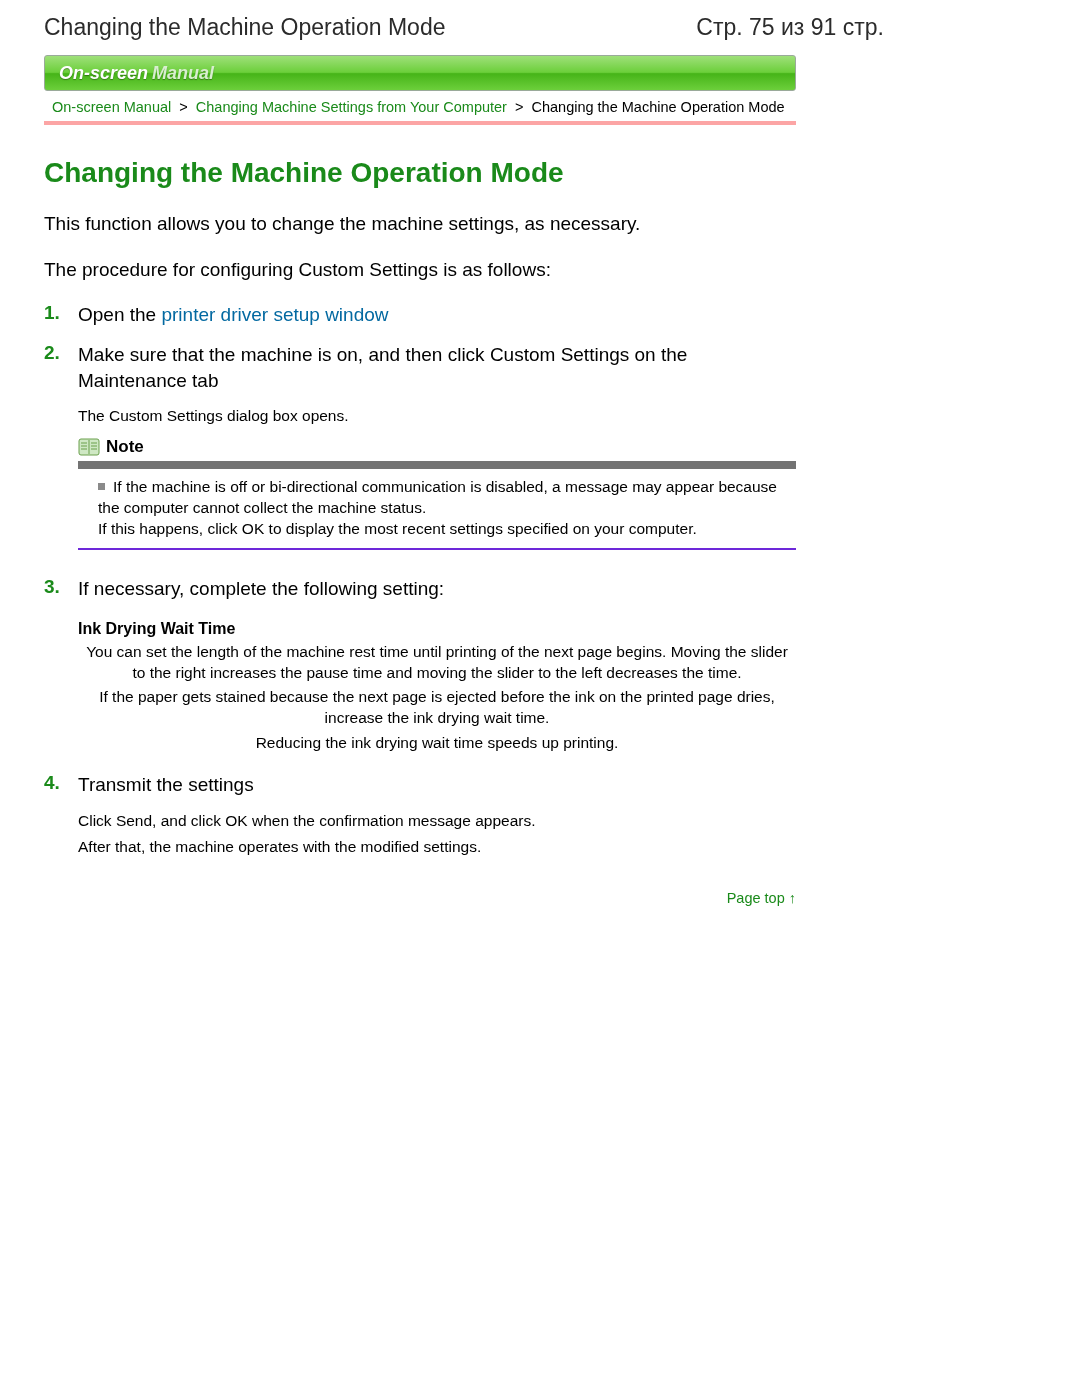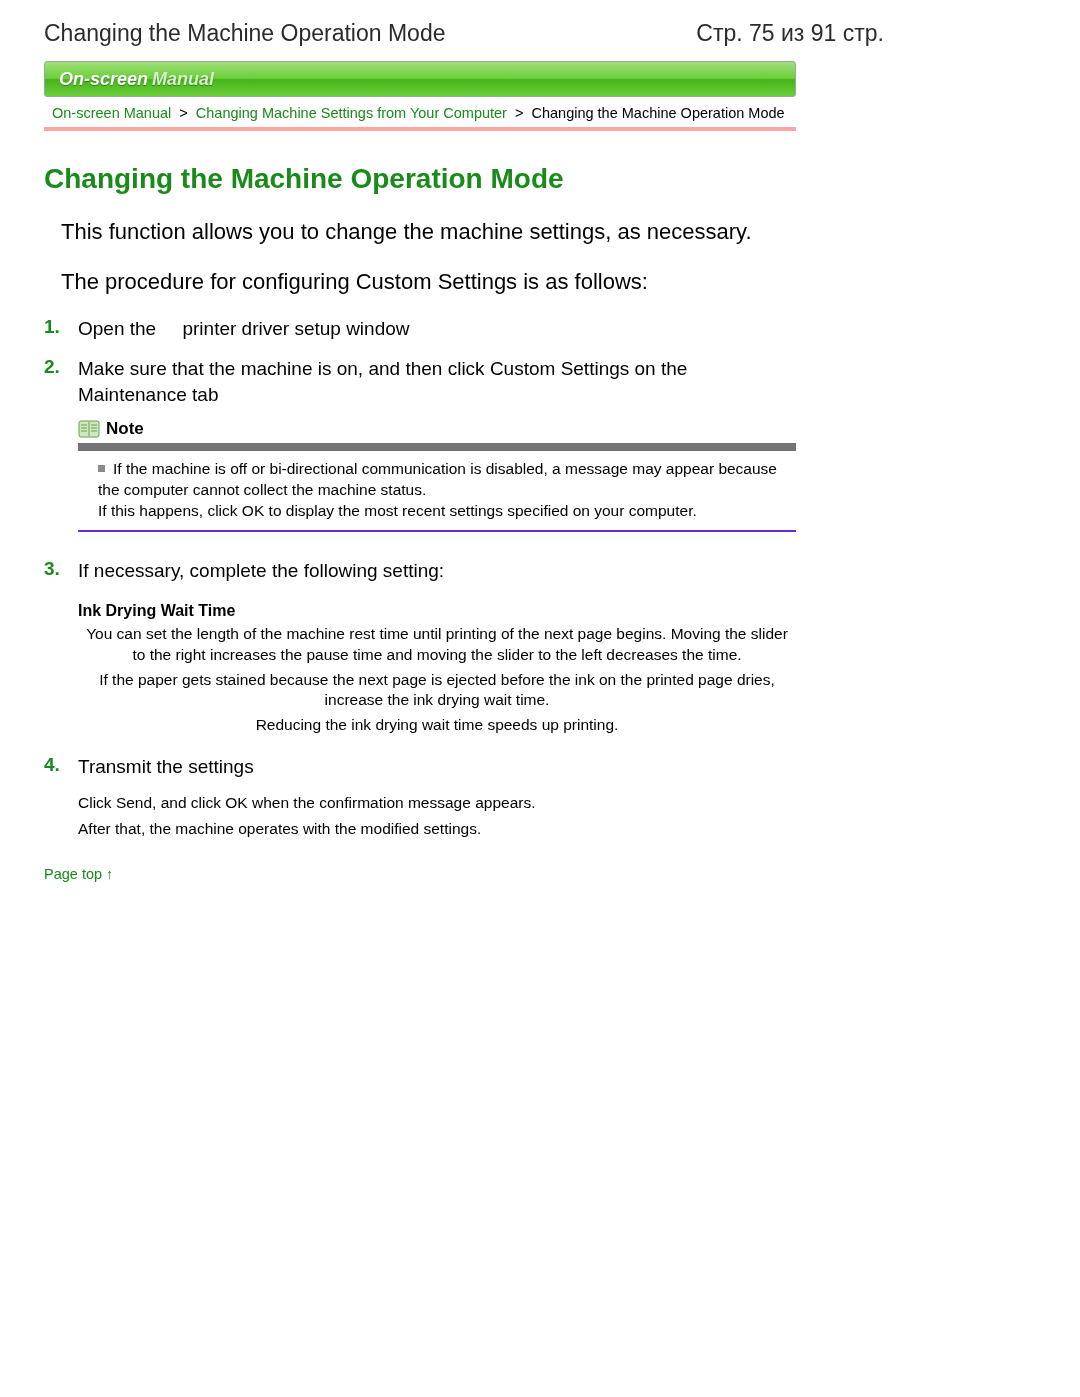--- a/index.html
+++ b/index.html
@@ -1,47 +1,47 @@
 <!DOCTYPE html>
 <html><head>
 <meta charset="utf-8">
 <style>
   html,body{margin:0;padding:0;background:#fff;font-family:Arial,Helvetica,sans-serif;color:#000;}
-  .page{width:928px;min-height:1397px;box-sizing:border-box;padding:20px 44px 0 44px;}
+  .page{width:928px;min-height:1397px;box-sizing:border-box;padding:14px 44px 0 44px;}
   .top-row{display:flex;justify-content:space-between;align-items:baseline;font-family:"Trebuchet MS","Segoe UI",Arial,sans-serif;font-size:23px;color:#2b2b2b;margin-bottom:14px;}
   .content{width:752px;}
   .banner{height:36px;box-sizing:border-box;border:1px solid #9aaa9a;border-radius:3px;
     background:linear-gradient(to bottom,#9fe07a 0%,#6ccf3b 48%,#46b418 52%,#6ccf3b 100%);
     display:flex;align-items:center;padding-left:14px;}
   .banner-text{color:#fff;font-weight:bold;font-size:18px;font-style:italic;text-shadow:0 1px 1px rgba(0,0,0,.35);}
   .banner-text .dim{color:#d8efcf;font-style:italic;margin-left:4px;}
   .crumbs{font-size:14.5px;color:#000;padding:8px 8px 6px 8px;border-bottom:4px solid #fca5a5;}
   .crumbs a{color:#1a8a1a;text-decoration:none;}
   .sep{color:#000;margin:0 4px;}
   h1.title{color:#1a8a1a;font-size:28px;font-weight:bold;margin:32px 0 22px 0;}
-  p.body{font-size:22px;margin:0 0 20px 17px;line-height:1.35;}
+  p.body{font-size:19px;margin:0 0 20px 0;line-height:1.35;}
   .cs-row{display:flex;align-items:flex-end;gap:10px;margin:24px 0 18px 8px;}
   .cs-icon{width:64px;height:56px;border:1px solid #9a9a9a;border-radius:4px;
     background:linear-gradient(to bottom,#fdfdfd,#e6e6e6);display:flex;align-items:center;justify-content:center;}
   .cs-label{color:#1a8a1a;font-weight:bold;font-size:16px;padding-bottom:2px;}
   ol.steps{list-style:none;margin:0;padding:0;}
   ol.steps>li{display:flex;gap:10px;margin:14px 0 8px 0;}
   .num{color:#1a8a1a;font-weight:bold;font-size:19px;min-width:24px;}
   .step-body{flex:1;}
   .step-title{font-size:19px;line-height:1.35;}
-  .step-title a{color:#000000;text-decoration:none;margin-left:21px;}
+  .step-title a{color:#0369a1;text-decoration:none;}
   .step-desc{font-size:15.5px;margin:14px 0 8px 0;}
   .note-box{margin:8px 0 12px 0;}
   .note-head{display:flex;align-items:center;gap:6px;border-bottom:8px solid #737373;padding:4px 0 4px 0;}
   .note-title{font-weight:bold;font-size:17px;}
   .note-body{border-bottom:2px solid #6d28d9;padding:8px 0 8px 20px;font-size:15.5px;line-height:1.35;}
   .note-body .sq{display:inline-block;width:7px;height:7px;background:#8a8a8a;margin-right:8px;vertical-align:2px;}
   .sub-h{font-weight:bold;font-size:16px;margin:18px 0 4px 0;}
   .sub-p{font-size:15.5px;line-height:1.35;margin:0 0 4px 0;text-align:center;}
-  .page-top{margin:20px 0 0 0;text-align:left;font-size:14.5px;}
+  .page-top{margin:26px 0 0 0;text-align:right;font-size:14.5px;}
   .page-top a{color:#1a8a1a;text-decoration:none;}
   .arrow-up{color:#1a8a1a;margin-left:4px;}
   svg{display:block;}
 </style>
 </head>
 <body>
 
 <div class="page">
 
   <div class="top-row">
@@ -78,20 +78,21 @@
           <div class="step-title">
             <span>Open the </span><a href="#">printer driver setup window</a>
           </div>
         </div>
       </li>
 
       <li>
         <div class="num">2.</div>
         <div class="step-body">
           <div class="step-title">Make sure that the machine is on, and then click Custom Settings on the Maintenance tab</div>
+          <div class="step-desc">The Custom Settings dialog box opens.</div>
 
           <div class="note-box">
             <div class="note-head">
               <span>
                 <svg width="22" height="18" viewBox="0 0 22 18">
                   <rect x="1" y="1" width="20" height="16" rx="2" fill="#cfe8c4" stroke="#6aa04c"></rect>
                   <line x1="11" y1="2" x2="11" y2="16" stroke="#6aa04c"></line>
                   <line x1="3" y1="5" x2="9" y2="5" stroke="#6aa04c"></line>
                   <line x1="3" y1="8" x2="9" y2="8" stroke="#6aa04c"></line>
                   <line x1="3" y1="11" x2="9" y2="11" stroke="#6aa04c"></line>

